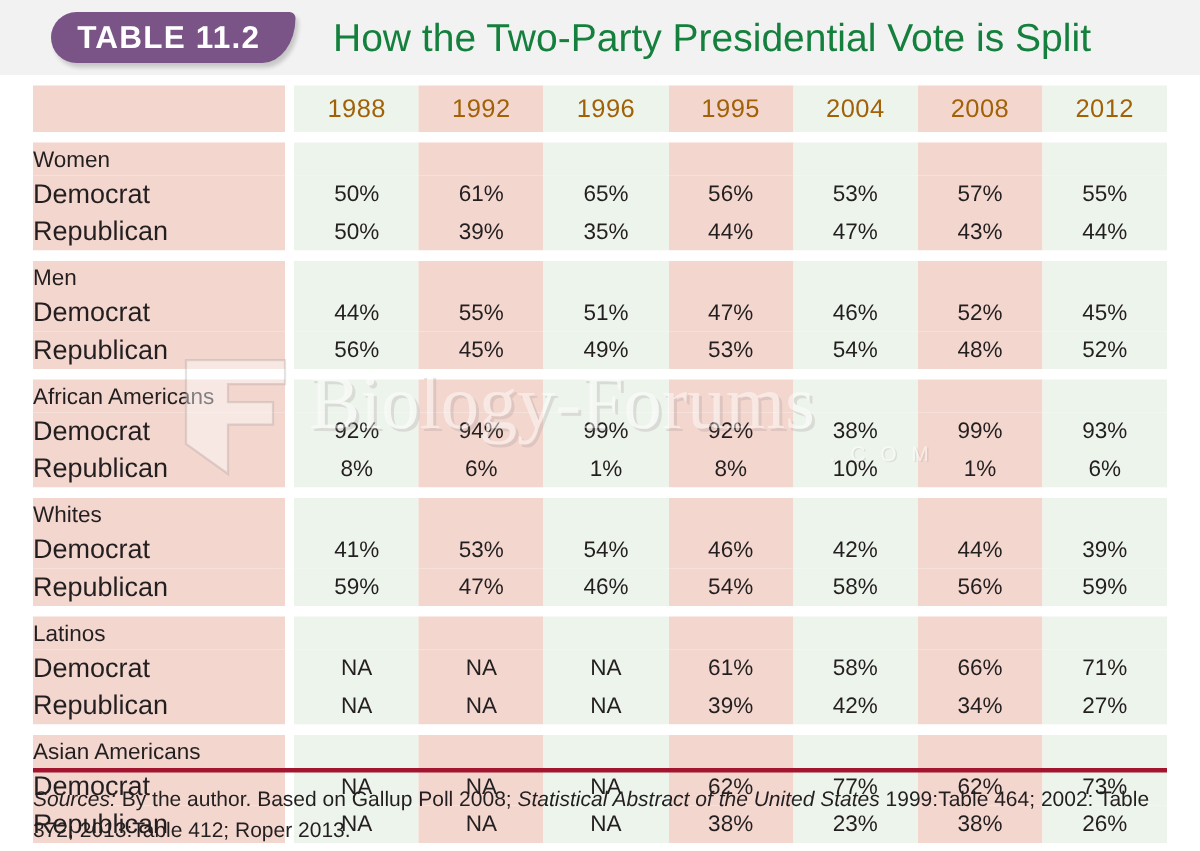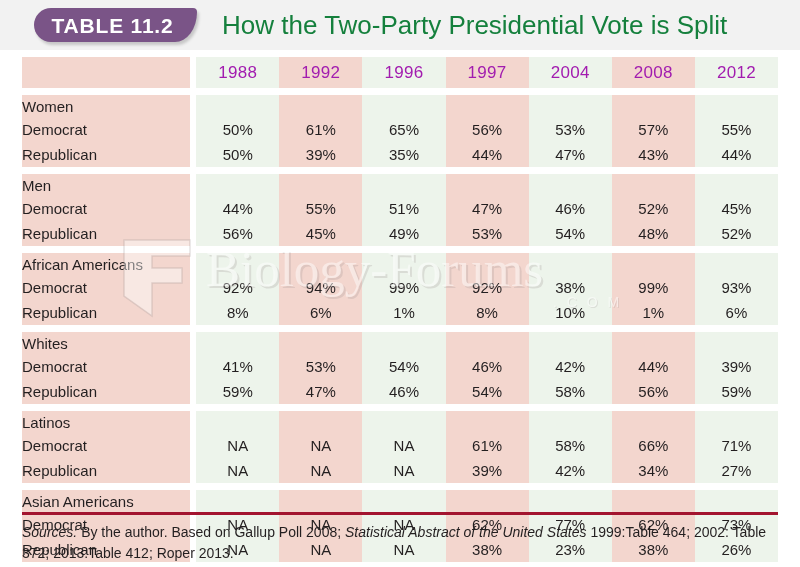--- a/index.html
+++ b/index.html
@@ -88,40 +88,40 @@
   
   .tint-pink  { background: #f3d6ce; }
   .tint-green { background: #edf4eb; }
   .tint-white { background: #ffffff; }
 
   
   .hdr-cell {
     height: 31px;
     text-align: center;
     font-size: 17px;
-    color: #a21caf;
+    color: #a16207;
     letter-spacing: 0.3px;
   }
 
   
   .sep-row td { height: 7px; font-size: 0; line-height: 0; }
 
   
   .grp-label {
     font-size: 15px;
     font-weight: bold;
     padding: 3px 0 1px 8px;
     color: #231f20;
     height: 22px;
   }
   .grp-spacer { height: 22px; }
 
   
   .row-label {
-    font-size: 15px;
+    font-size: 18px;
     padding: 0 0 0 26px;
     color: #231f20;
     height: 25px;
   }
   .val-cell {
     height: 25px;
     text-align: center;
     font-size: 15px;
     color: #231f20;
   }
@@ -211,21 +211,21 @@
         <col class="c-year">
     </colgroup>
     <thead>
       <tr id="head-row">
         <th class="hdr-cell tint-pink"></th>
         <th class="tint-white"></th>
 
       <th class="hdr-cell tint-green">1988</th>
           <th class="hdr-cell tint-pink">1992</th>
           <th class="hdr-cell tint-green">1996</th>
-          <th class="hdr-cell tint-pink">1997</th>
+          <th class="hdr-cell tint-pink">1995</th>
           <th class="hdr-cell tint-green">2004</th>
           <th class="hdr-cell tint-pink">2008</th>
           <th class="hdr-cell tint-green">2012</th>
         </tr>
     </thead>
     <tbody id="table-body">
         <tr class="sep-row">
           <td class="tint-white"></td>
           <td class="tint-white"></td>
           <td class="tint-white"></td>

